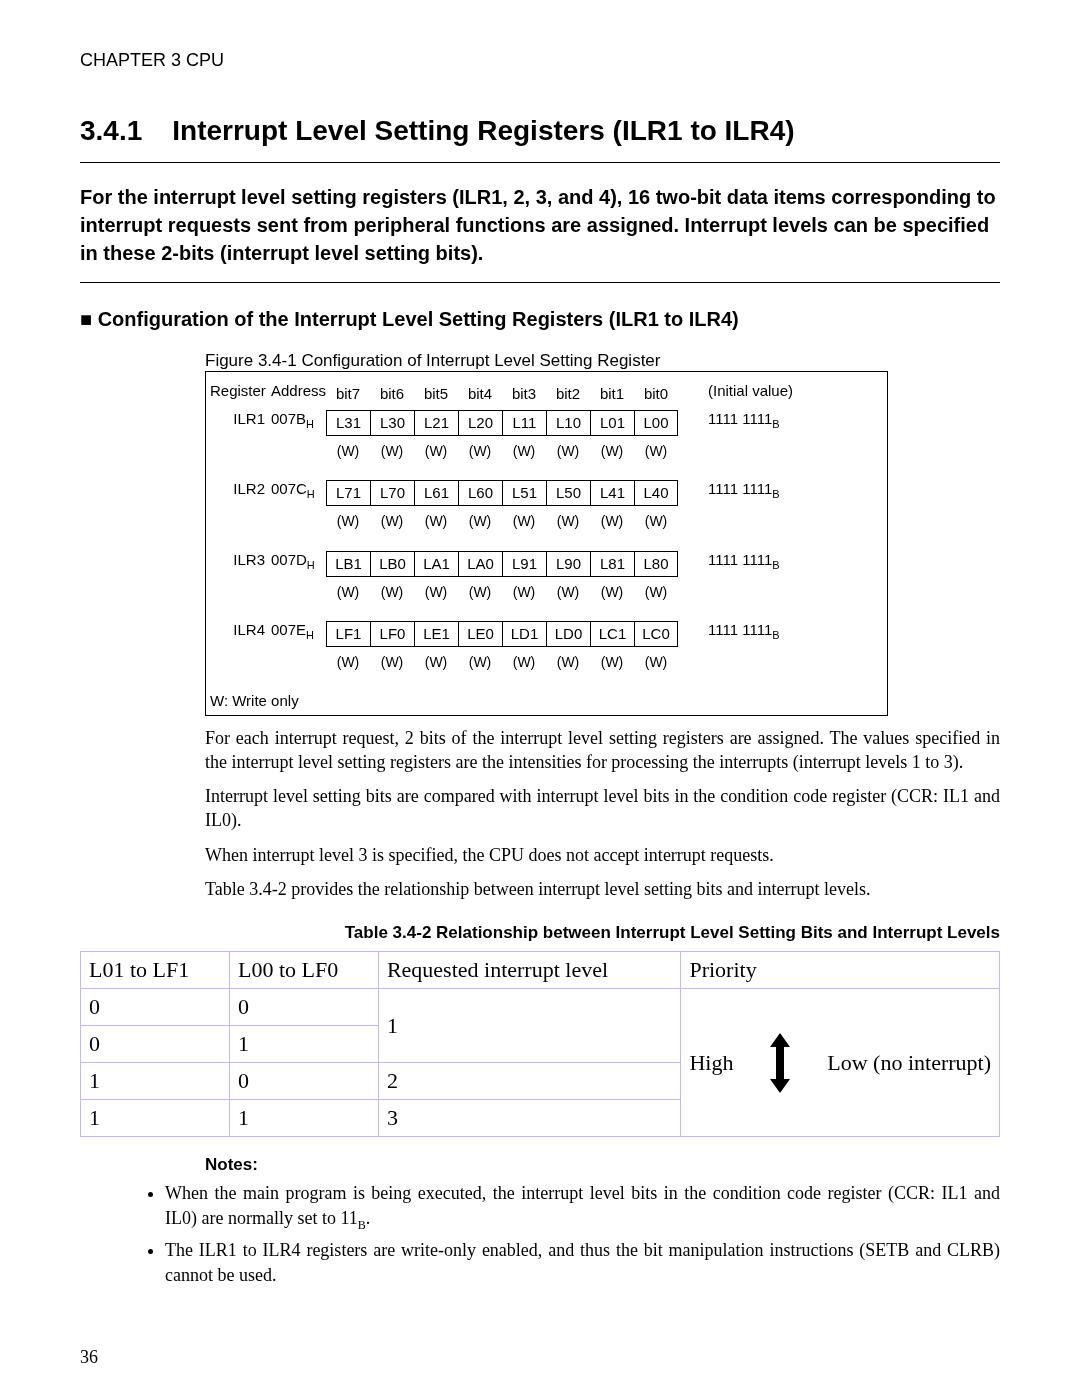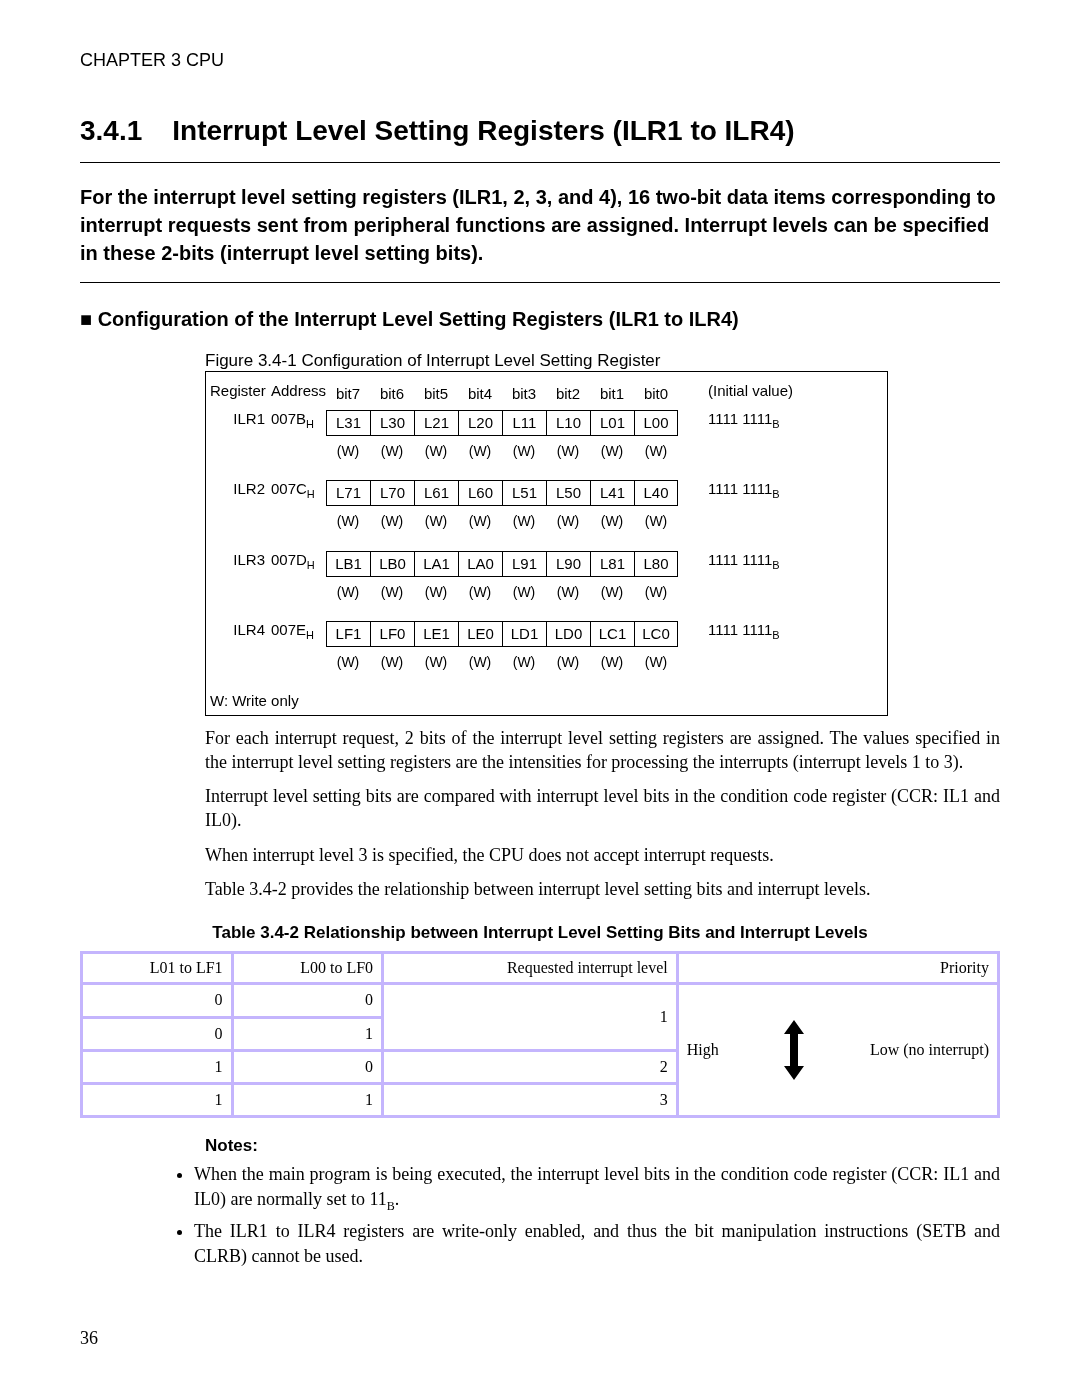--- a/index.html
+++ b/index.html
@@ -82,32 +82,32 @@
   .footnote { font-size: 15px; margin-top: 6px; }
   .body-para {
     text-align: justify;
     margin: 10px 0 10px 125px;
     line-height: 1.35;
   }
   .tablecaption {
     font-family: Arial, Helvetica, sans-serif;
     font-weight: bold;
     font-size: 17px;
-    text-align: center;
+    text-align: right;
     margin: 22px 0 8px 0;
   }
   table.rel {
     border-collapse: collapse;
     width: 100%;
   }
   table.rel th, table.rel td {
-    border: 3px solid #c4b5fd;
+    border: 1px solid #c4b5fd;
     font-family: "Times New Roman", Times, serif;
-    font-size: 16px;
-    text-align: right;
+    font-size: 22px;
+    text-align: left;
     padding: 5px 8px;
   }
   table.rel th { font-weight: normal; }
   .priority-cell { position: relative; height: 120px; }
   .priority-inner {
     display: flex;
     flex-direction: row;
     justify-content: space-between;
     align-items: center;
     height: 100%;
@@ -115,21 +115,21 @@
     box-sizing: border-box;
   }
   .arrow-svg { width: 26px; height: 60px; }
   .notes-head {
     font-family: Arial, Helvetica, sans-serif;
     font-weight: bold;
     font-size: 17px;
     margin: 18px 0 6px 125px;
   }
   ul.notes {
-    margin: 0 0 0 114px;
+    margin: 0 0 0 85px;
     padding: 0;
     list-style: disc;
   }
   ul.notes li {
     text-align: justify;
     margin-bottom: 6px;
     line-height: 1.35;
   }
   .sub { font-size: 12px; vertical-align: sub; }
   .pagenum { margin-top: 60px; font-size: 18px; }

